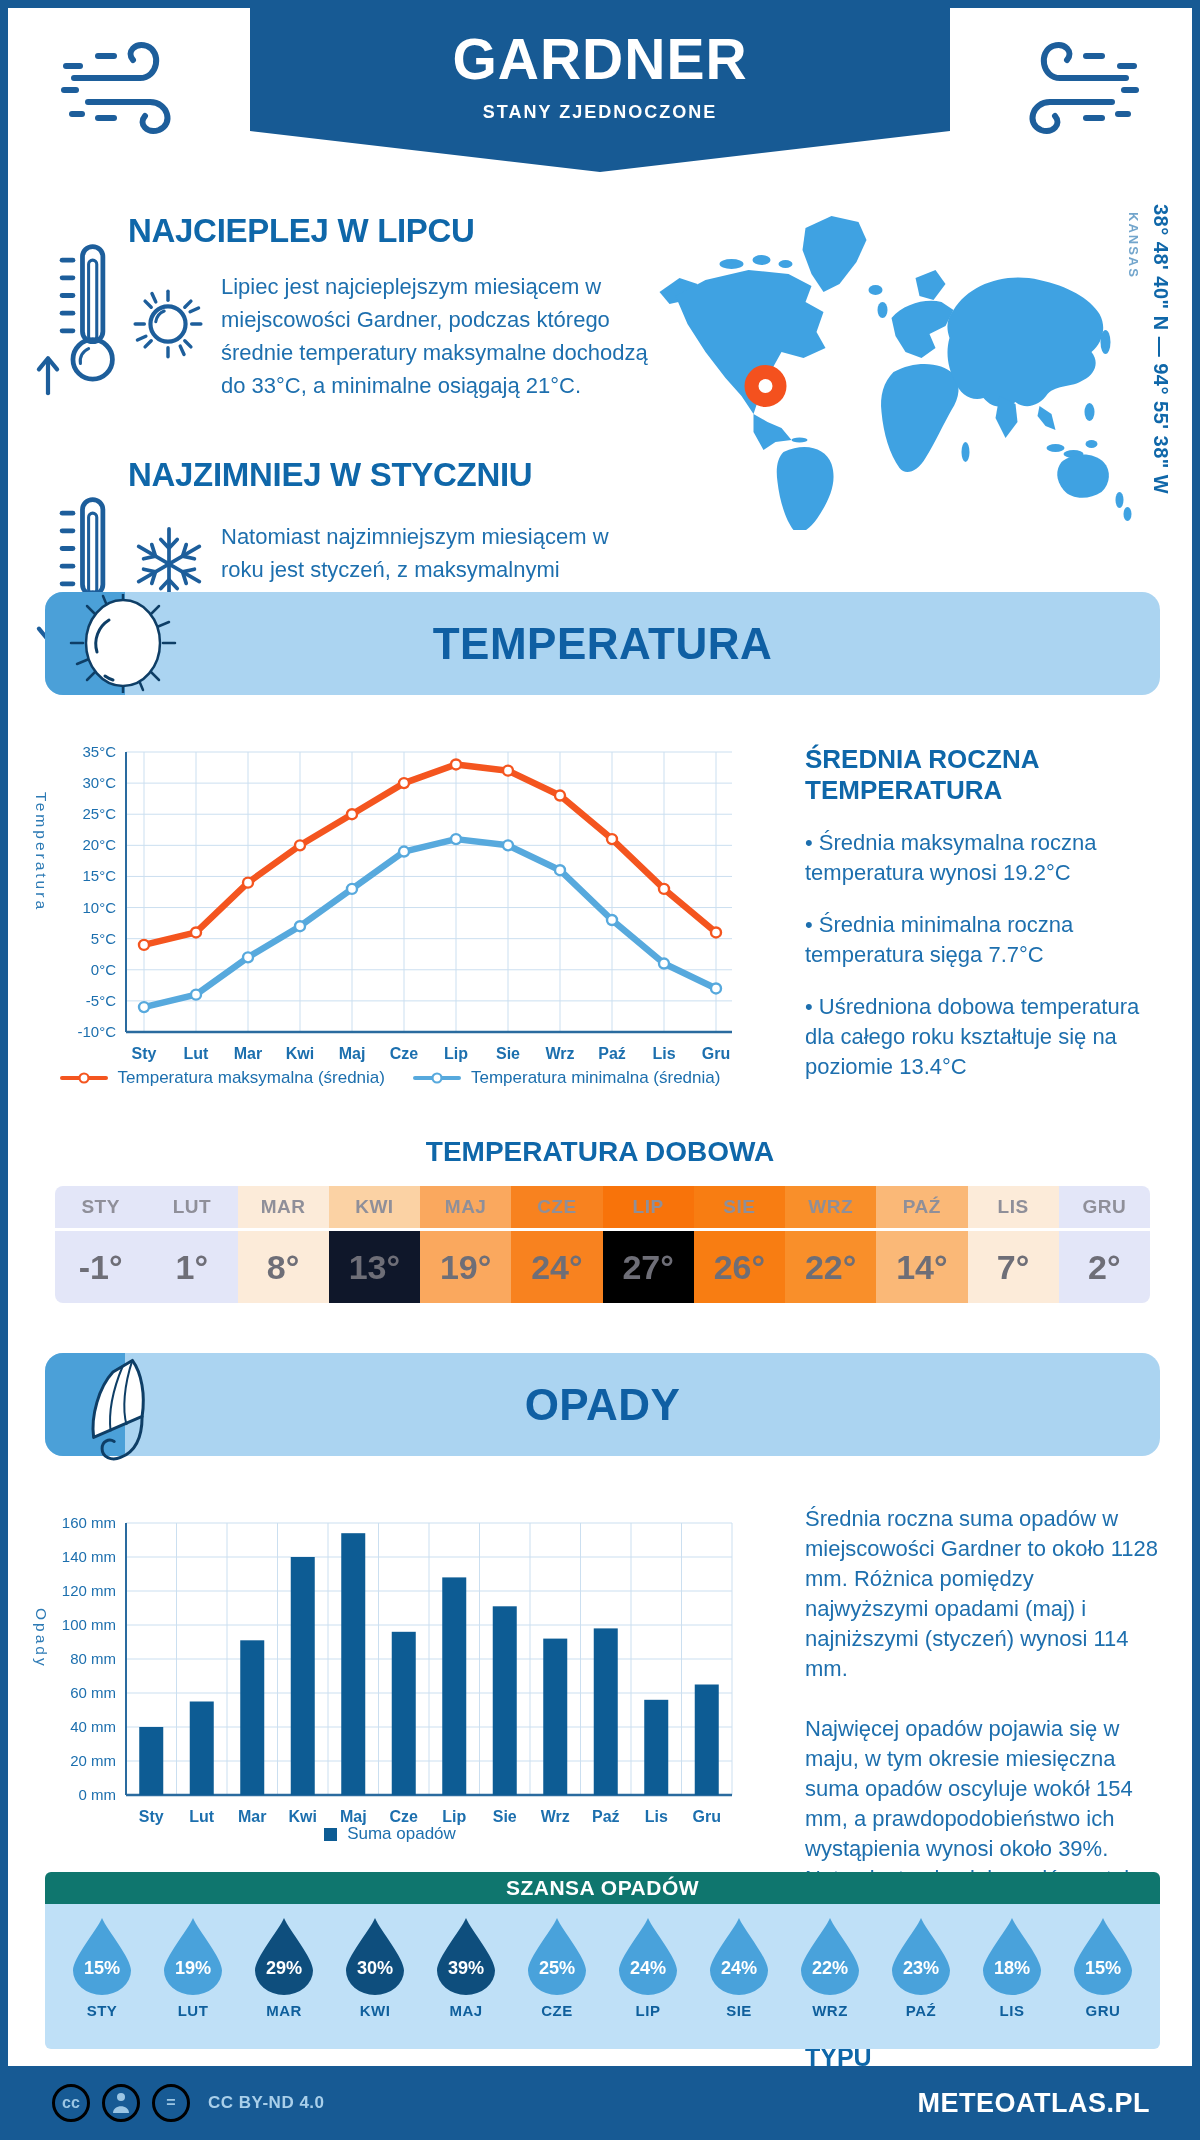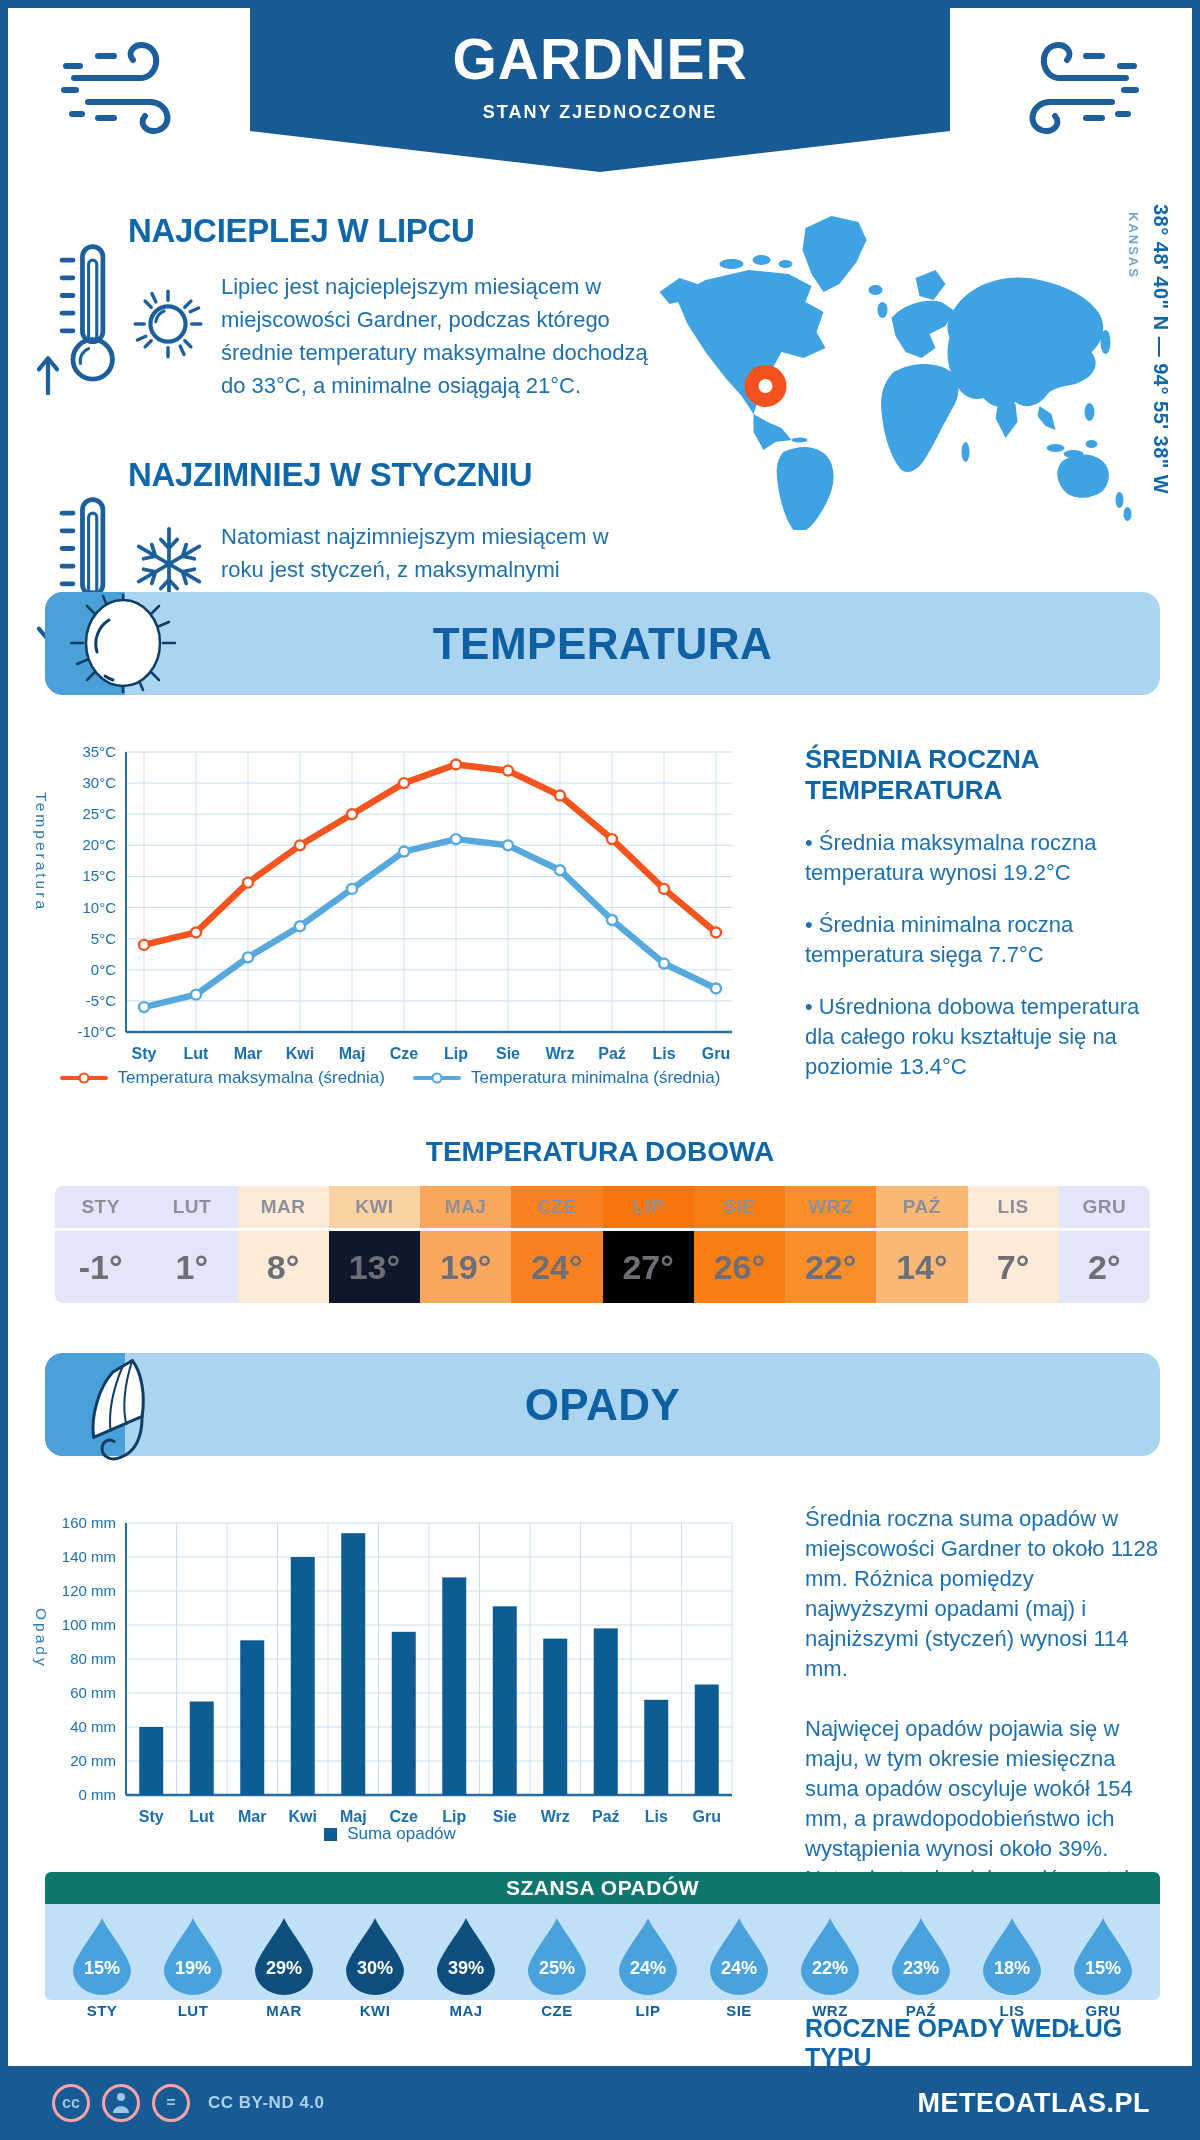--- a/index.html
+++ b/index.html
@@ -37,25 +37,25 @@
   .dt-val{height:72px;display:flex;align-items:center;justify-content:center;font-size:34px;font-weight:bold;color:#6E6E77;}
   .col-first .dt-head{border-radius:8px 0 0 0;}.col-first .dt-val{border-radius:0 0 0 8px;}
   .col-last .dt-head{border-radius:0 8px 0 0;}.col-last .dt-val{border-radius:0 0 8px 0;}
   .legend{position:absolute;left:40px;width:700px;display:flex;justify-content:center;gap:28px;align-items:center;
     color:#1C6FAE;font-size:17px;}
   .legend .item{display:flex;align-items:center;gap:10px;}
   .ylab{position:absolute;color:#2E7BB5;font-size:15.5px;letter-spacing:3px;font-weight:500;}
   .chance{position:absolute;left:45px;top:1872px;width:1115px;}
   .chance .hd{height:32px;background:#0f766e;border-radius:6px 6px 0 0;display:flex;align-items:center;justify-content:center;
     color:#fff;font-size:21px;font-weight:bold;letter-spacing:0.5px;}
-  .chance .bd{height:96px;background:#BFE0F7;border-radius:0 0 6px 6px;display:flex;justify-content:space-between;padding:12px 20px 16px;box-sizing:border-box;}
+  .chance .bd{height:145px;background:#BFE0F7;border-radius:0 0 6px 6px;display:flex;justify-content:space-between;padding:12px 20px 16px;box-sizing:border-box;}
   .chance .it{width:74px;text-align:center;}
   .chance .mo{margin-top:2px;font-size:15px;font-weight:bold;color:#0F5F9C;letter-spacing:0.5px;}
   .footer{position:absolute;left:0;top:2066px;width:1200px;height:74px;background:#175A94;display:flex;align-items:center;}
-  .cc-circ{width:38px;height:38px;border:3px solid #fca5a5;border-radius:50%;display:flex;align-items:center;justify-content:center;
+  .cc-circ{width:38px;height:38px;border:3px solid #000000;border-radius:50%;display:flex;align-items:center;justify-content:center;
     color:#9CC6E4;font-weight:bold;font-size:16px;margin-right:12px;box-sizing:border-box;}
   .cc-label{color:#A9CFEA;font-size:17px;font-weight:bold;letter-spacing:0.5px;margin-left:6px;}
   .site{position:absolute;right:50px;color:#fff;font-size:27px;font-weight:bold;letter-spacing:0.5px;}
   svg text{font-family:"Liberation Sans","DejaVu Sans",sans-serif;}
 </style>
 </head>
 <body>
 
 <div class="page">
 

